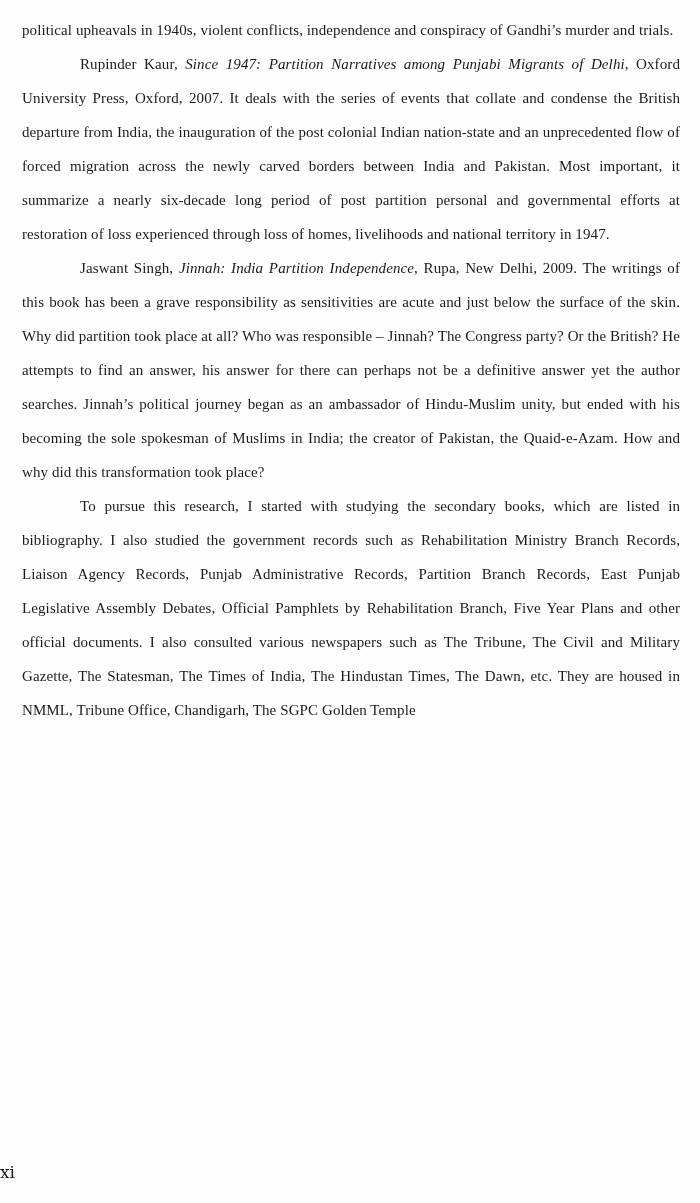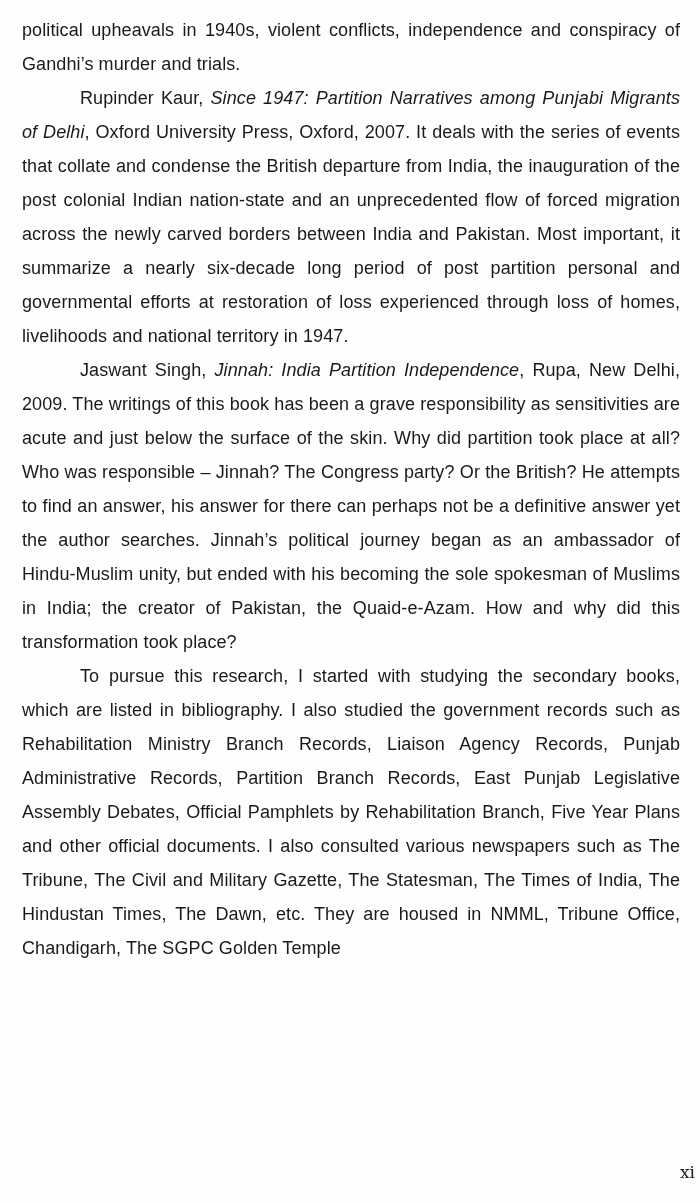--- a/index.html
+++ b/index.html
@@ -1,30 +1,30 @@
 <!DOCTYPE html>
 <html><head>
 <meta charset="utf-8">
 <style>
   html, body { margin: 0; padding: 0; background: #fefefe; }
   body { width: 700px; height: 1203px; overflow: hidden; position: relative; }
   .page {
     position: absolute; left: 22px; top: 13px; width: 658px;
-    font-family: Liberation Sans, sans-serif;
-    font-size: 18px; line-height: 34px; color: #1a1a1a;
+    font-family: Liberation Serif, serif;
+    font-size: 15px; line-height: 34px; color: #1a1a1a;
     text-align: justify;
     letter-spacing: 0.1px;
   }
   .page p { margin: 0; }
   .page p.indent { text-indent: 58px; }
   .page p.cont { text-indent: 0; }
   em { font-style: italic; }
   .folio {
     position: absolute; left: 0; width: 695px; top: 1162px;
-    text-align: right; font-family: "DejaVu Serif", serif;
+    text-align: left; font-family: "DejaVu Serif", serif;
     font-size: 17px; color: #1a1a1a;
   }
 </style>
 </head>
 <body>
 
 <div class="page">
   <p class="cont">
     <span>political upheavals in 1940s, violent conflicts, independence and conspiracy of Gandhi’s murder and trials.</span>
   </p>

